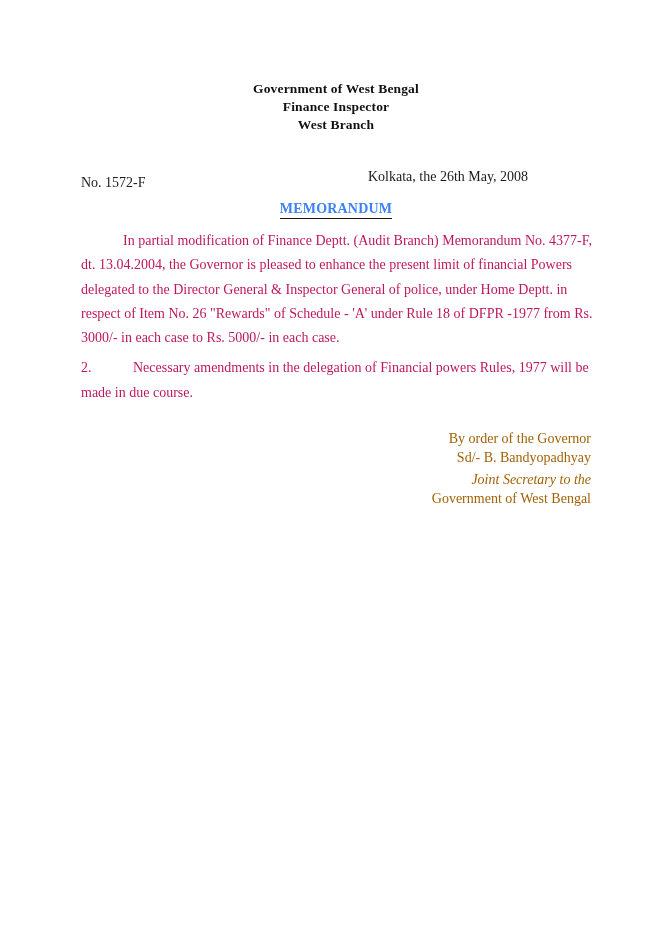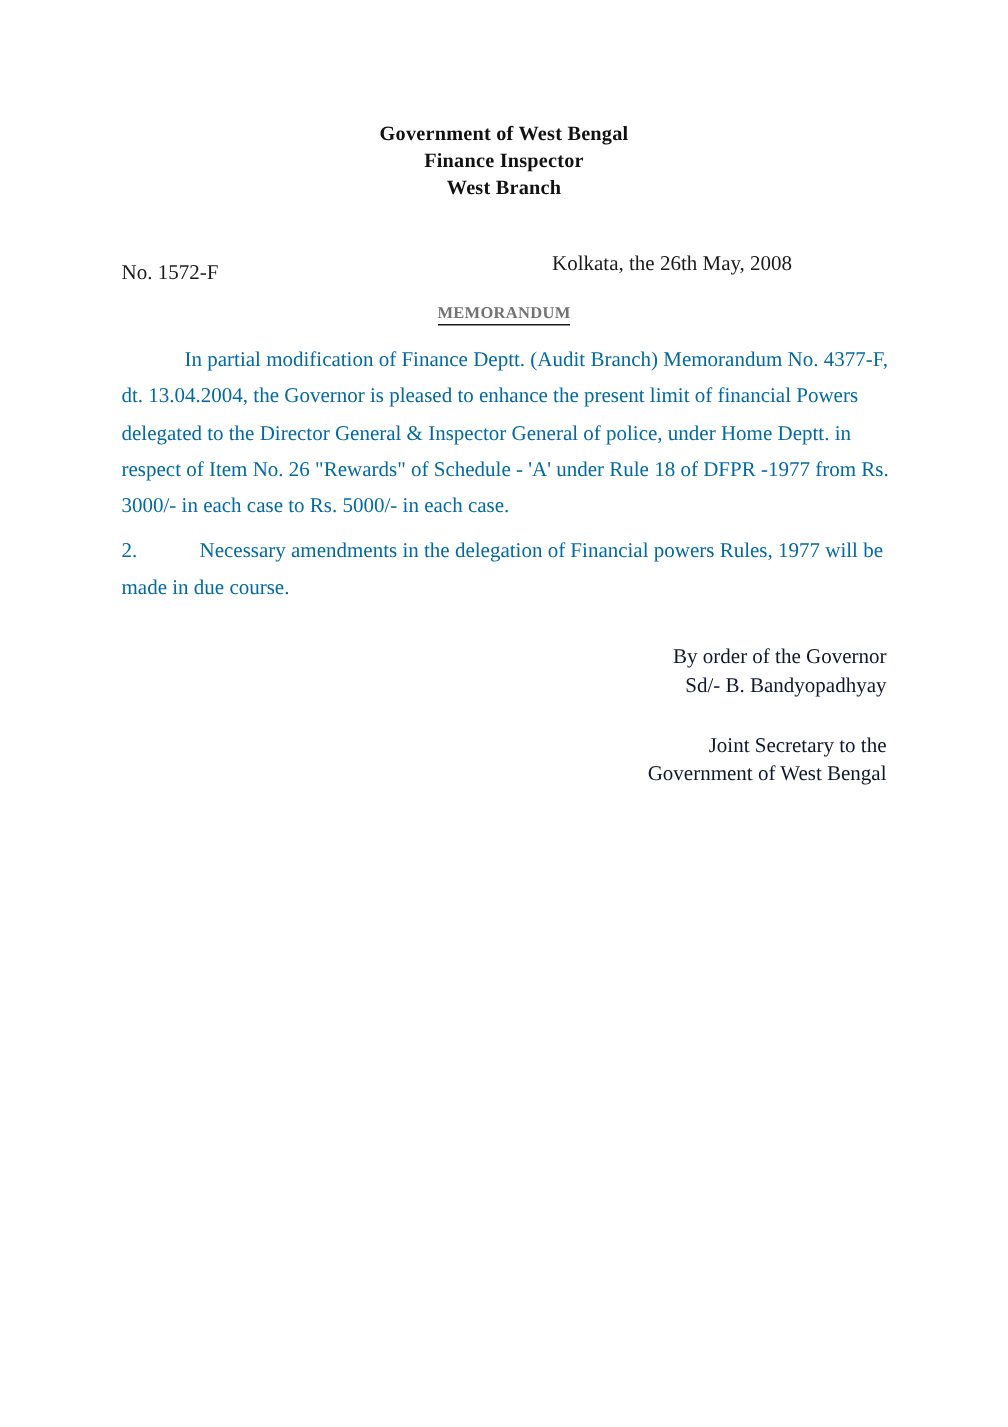--- a/index.html
+++ b/index.html
@@ -65,68 +65,68 @@
   
   .doc-title-wrap {
     position: absolute;
     left: 0;
     top: 199px;
     width: 672px;
     text-align: center;
   }
   .doc-title {
     display: inline-block;
-    font-size: 11px;
+    font-size: 14px;
     font-weight: bold;
     letter-spacing: 0.2px;
     border-bottom: 1.3px solid #1a1a1a;
     padding-bottom: 0.5px;
-    color: #737373;
+    color: #3b82f6;
   }
 
   
   .body-block {
     position: absolute;
     left: 81px;
     top: 229px;
     width: 512px;
   }
   .para {
     font-size: 14px;
     line-height: 24.3px;
     text-align: left;
     margin: 0;
-    color: #0369a1;
+    color: #be185d;
   }
   .para.indent-first {
     text-indent: 42px;
   }
   .para.para-two {
     margin-top: 6px;
   }
   .para .num-tab {
     display: inline-block;
     width: 52px;
   }
 
   
   .sign-block {
     position: absolute;
     left: 291px;
     top: 429px;
     width: 300px;
     text-align: right;
     font-size: 14px;
-    color: #0f172a;
+    color: #a16207;
   }
   .sign-line {
     line-height: 19px;
   }
   .sign-gap-1 { }
-  .sign-gap-2 { margin-top: 22px; }
+  .sign-gap-2 { margin-top: 4px; font-style: italic; }
   .sign-line.tight { line-height: 18.5px; }
 
   
   .footer {
     position: absolute;
     left: 0;
     top: 895px;
     width: 672px;
     text-align: center;
   }

